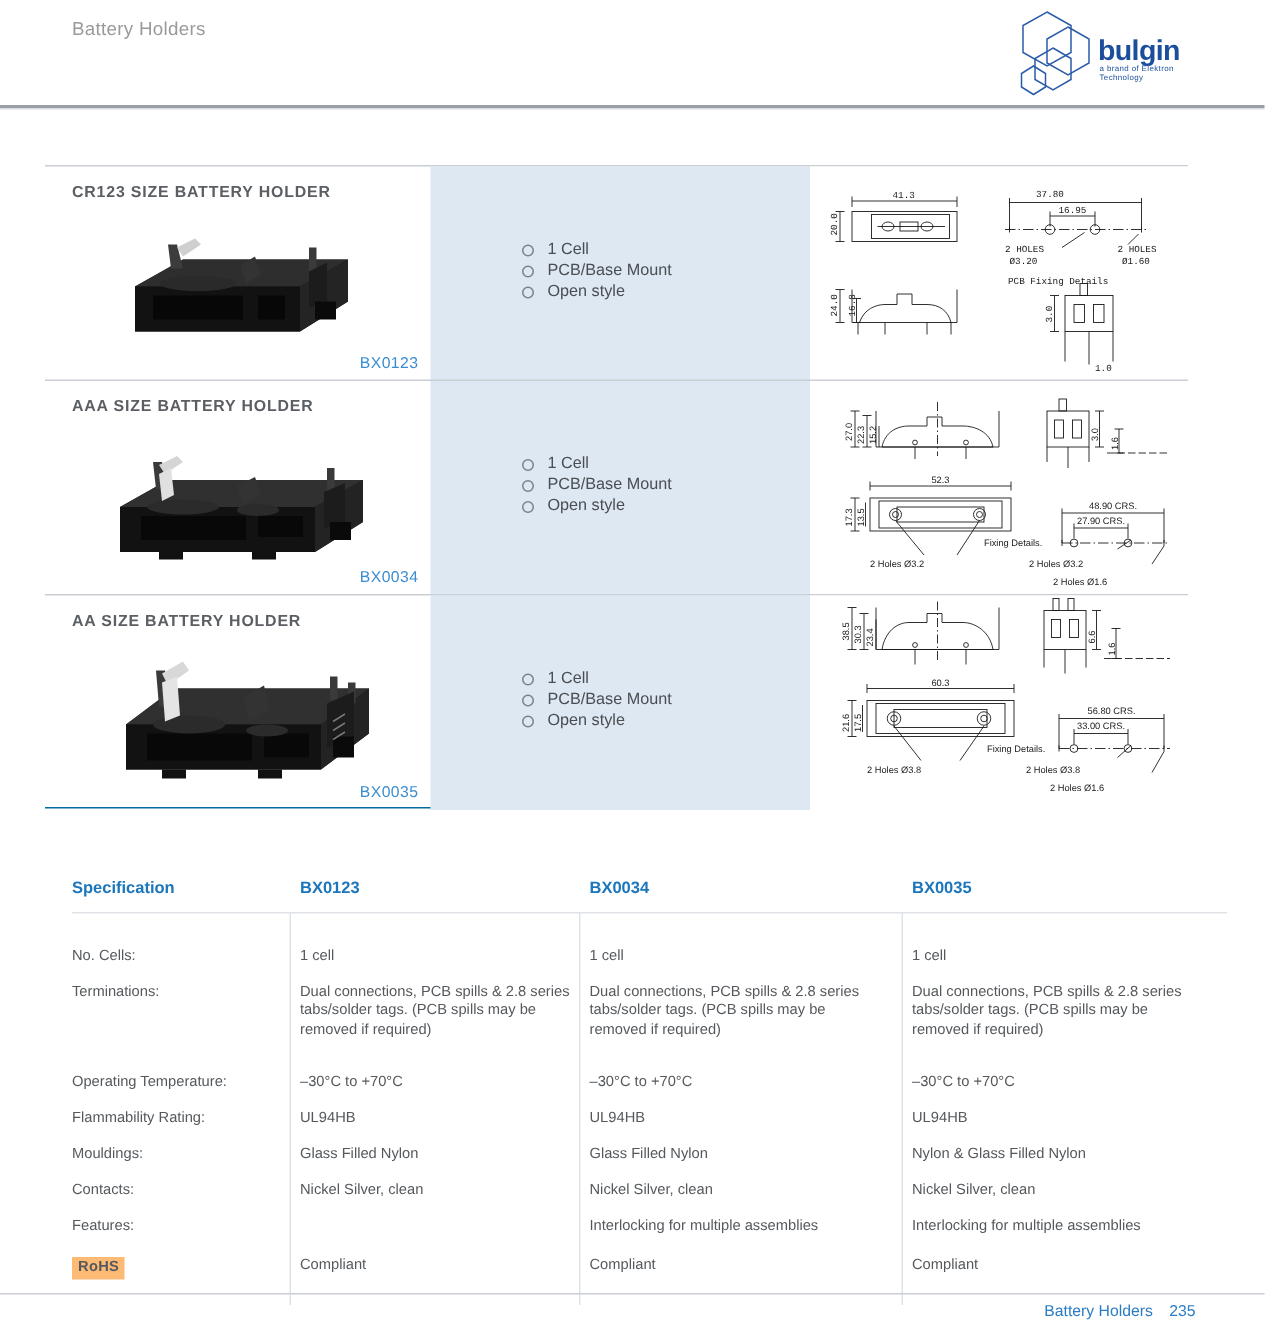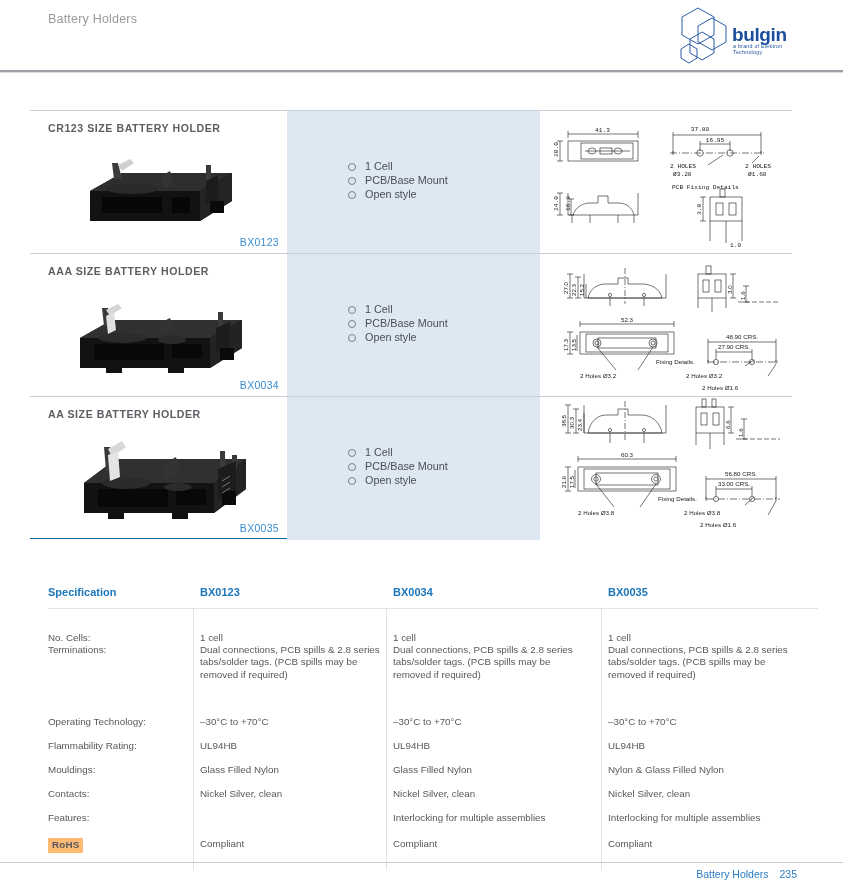--- a/index.html
+++ b/index.html
@@ -508,29 +508,29 @@
     <div class="vline" style="left:553px; height:262px"></div>
 
 
     <div class="srow" style="height:24px; top:24px; position:absolute; width:770px">
       <span class="c0">No. Cells:</span>
       <span class="c1">1 cell</span>
       <span class="c2">1 cell</span>
       <span class="c3">1 cell</span>
     </div>
 
-    <div class="srow" style="height:48px; top:36px; position:absolute; width:770px">
+    <div class="srow" style="height:48px; top:48px; position:absolute; width:770px">
       <span class="c0">Terminations:</span>
       <span class="c1">Dual connections, PCB spills &amp; 2.8 series tabs/solder tags. (PCB spills may be removed if required)</span>
       <span class="c2">Dual connections, PCB spills &amp; 2.8 series tabs/solder tags. (PCB spills may be removed if required)</span>
       <span class="c3">Dual connections, PCB spills &amp; 2.8 series tabs/solder tags. (PCB spills may be removed if required)</span>
     </div>
 
     <div class="srow" style="height:24px; top:108px; position:absolute; width:770px">
-      <span class="c0">Operating Technology:</span>
+      <span class="c0">Operating Temperature:</span>
       <span class="c1">–30°C to +70°C</span>
       <span class="c2">–30°C to +70°C</span>
       <span class="c3">–30°C to +70°C</span>
     </div>
 
     <div class="srow" style="height:24px; top:132px; position:absolute; width:770px">
       <span class="c0">Flammability Rating:</span>
       <span class="c1">UL94HB</span>
       <span class="c2">UL94HB</span>
       <span class="c3">UL94HB</span>

